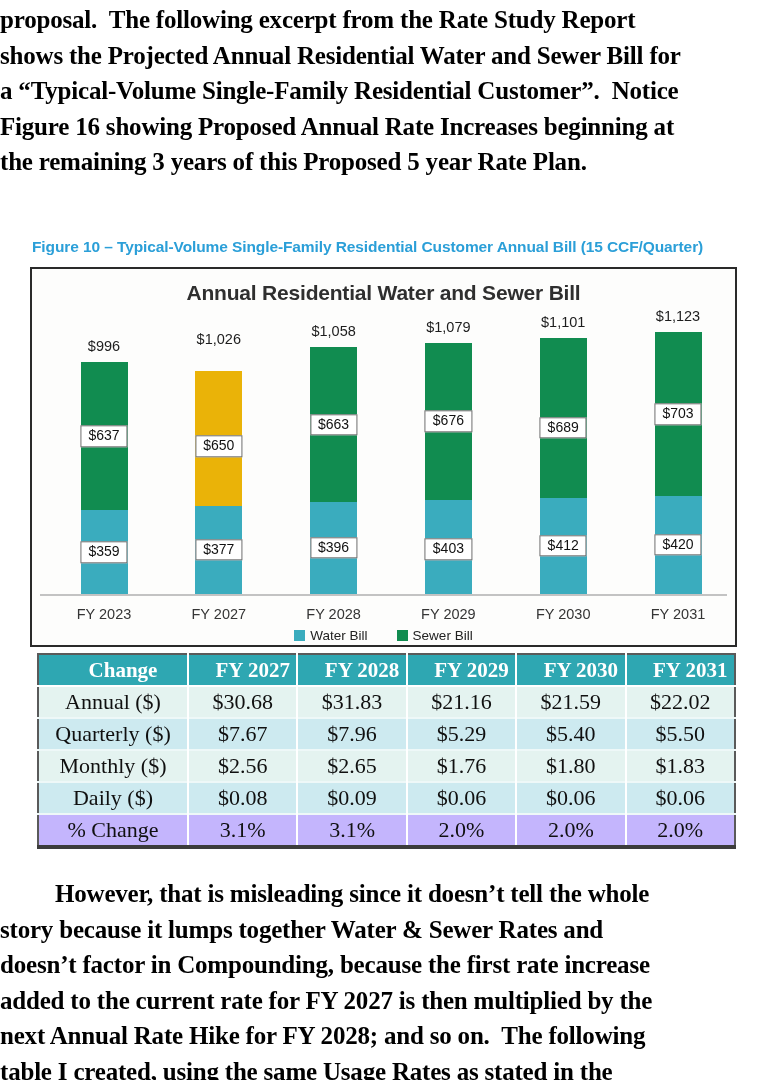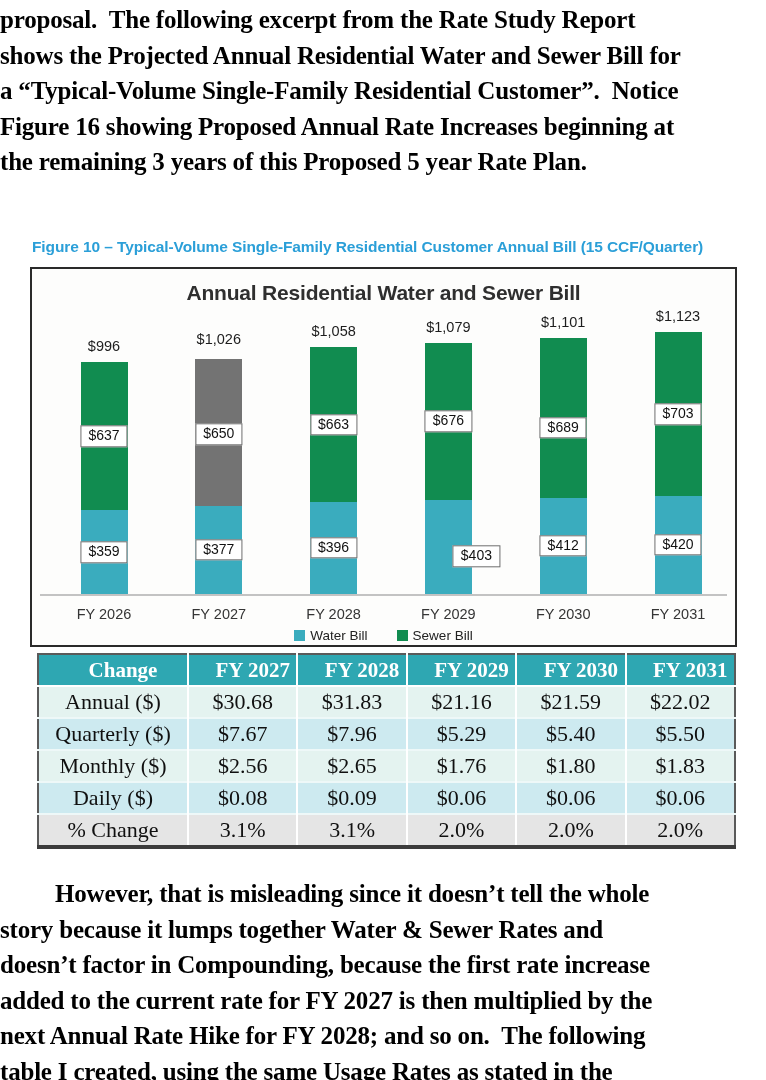--- a/index.html
+++ b/index.html
@@ -80,21 +80,21 @@
   .rate-table th {
     background:#2ea7b2; color:#ffffff; font-family:"Liberation Serif", serif;
     font-weight:700; font-size:21px; border-bottom:2px solid #ffffff;padding-left:20px;
   }
   .rate-table td {
     font-family:"Liberation Serif", serif; font-size:22px; color:#101010;
     border-top:2px solid #eef8f8;
   }
   .rate-table tbody tr:nth-child(odd) td { background:#e4f3f0; }
   .rate-table tbody tr:nth-child(even) td { background:#cdeaf0; }
-  .rate-table tbody tr:last-child td { background:#e5e5e5; }
+  .rate-table tbody tr:last-child td { background:#c4b5fd; }
 </style>
 </head>
 <body>
 
 <div class="page">
 
   <div class="para para-top" id="para-top">
       <div class="para-line">proposal.  The following excerpt from the Rate Study Report</div>
       <div class="para-line">shows the Projected Annual Residential Water and Sewer Bill for</div>
       <div class="para-line">a “Typical-Volume Single-Family Residential Customer”.  Notice</div>
@@ -109,23 +109,23 @@
     <div class="plot" id="plot">
         <div class="bar" style="left: 48.5px; top: 93.0316px; width: 47px; height: 231.968px;">
           <div class="seg" style="top: 0px; height: 148.357px; background: rgb(17, 140, 80);">
             <div class="seg-label" style="top: 74.1787px;">$637</div>
           </div>
           <div class="seg" style="top: 148.357px; height: 83.6111px; background: rgb(58, 172, 190);">
             <div class="seg-label" style="top: 41.8055px;">$359</div>
           </div>
         </div>
         <div class="total-label" style="left: 72px; top: 69.0316px;">$996</div>
-        <div class="cat-label" style="left: 72px;">FY 2026</div>
+        <div class="cat-label" style="left: 72px;">FY 2023</div>
         <div class="bar" style="left: 163.3px; top: 85.8117px; width: 47px; height: 239.188px;">
-          <div class="seg" style="top: 4px; height: 151.385px; background: #737373;">
+          <div class="seg" style="top: 16px; height: 151.385px; background: #eab308;">
             <div class="seg-label" style="top: 75.6925px;">$650</div>
           </div>
           <div class="seg" style="top: 151.385px; height: 87.8033px; background: rgb(58, 172, 190);">
             <div class="seg-label" style="top: 43.9016px;">$377</div>
           </div>
         </div>
         <div class="total-label" style="left: 186.8px; top: 61.8117px;">$1,026</div>
         <div class="cat-label" style="left: 186.8px;">FY 2027</div>
         <div class="bar" style="left: 278.1px; top: 78.3589px; width: 47px; height: 285px;">
           <div class="seg" style="top: 0px; height: 154.413px; background: rgb(17, 140, 80);">
@@ -135,21 +135,21 @@
             <div class="seg-label" style="top: 46.1142px;">$396</div>
           </div>
         </div>
         <div class="total-label" style="left: 301.6px; top: 54.3589px;">$1,058</div>
         <div class="cat-label" style="left: 301.6px;">FY 2028</div>
         <div class="bar" style="left: 392.9px; top: 73.7009px; width: 47px; height: 206px;">
           <div class="seg" style="top: 0px; height: 157.44px; background: rgb(17, 140, 80);">
             <div class="seg-label" style="top: 78.7202px;">$676</div>
           </div>
           <div class="seg" style="top: 157.44px; height: 93.8587px; background: rgb(58, 172, 190);">
-            <div class="seg-label" style="top: 56px; margin-left: 28px;">$403</div>
+            <div class="seg-label" style="top: 49px;">$403</div>
           </div>
         </div>
         <div class="total-label" style="left: 416.4px; top: 49.7009px;">$1,079</div>
         <div class="cat-label" style="left: 416.4px;">FY 2029</div>
         <div class="bar" style="left: 507.7px; top: 68.5771px; width: 47px; height: 256.423px;">
           <div class="seg" style="top: 0px; height: 160.468px; background: rgb(17, 140, 80);">
             <div class="seg-label" style="top: 90px;">$689</div>
           </div>
           <div class="seg" style="top: 160.468px; height: 95.9548px; background: rgb(58, 172, 190);">
             <div class="seg-label" style="top: 47.9774px;">$412</div>

